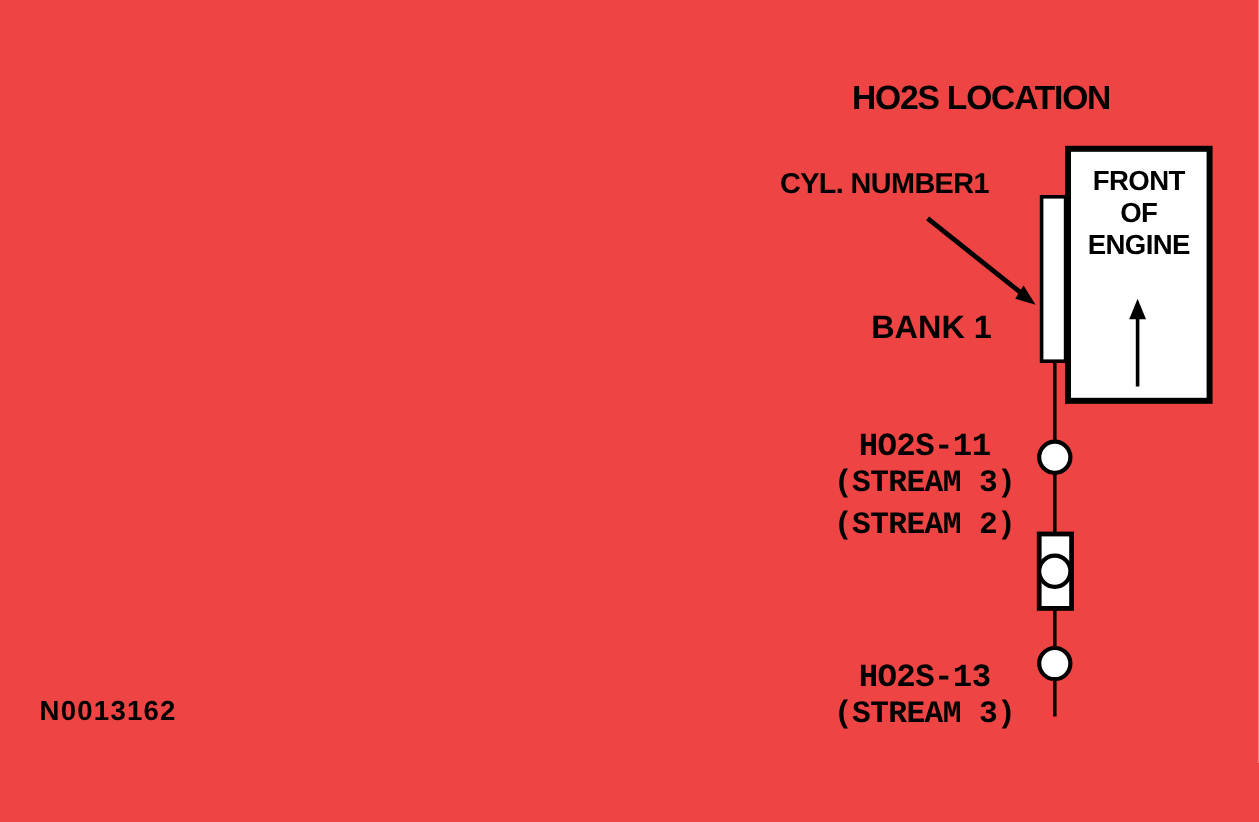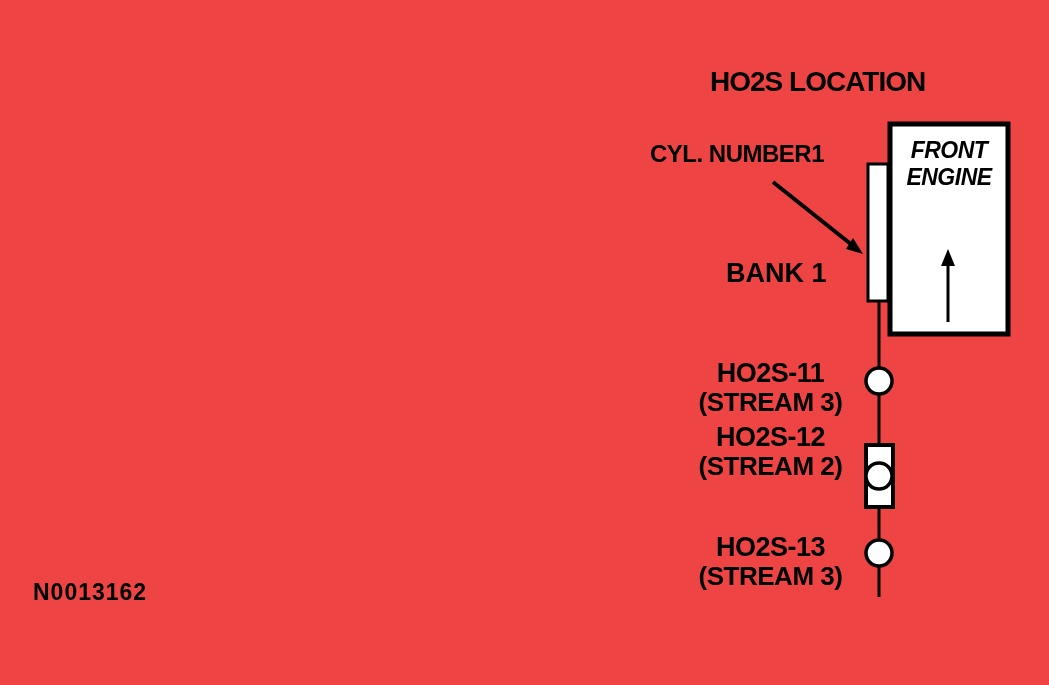--- a/index.html
+++ b/index.html
@@ -47,33 +47,34 @@
   .engine-text {
     position: absolute;
     left: 891px;
     top: 137px;
     width: 116px;
     text-align: center;
     font-size: 23px;
     line-height: 27px;
     letter-spacing: -0.5px;
   }
-  .engine-text span { display: block; font-style: italic; }
+  .engine-text span { display: block; }
   .sensor-label {
     position: absolute;
     left: 688px;
     width: 165px;
     text-align: center;
     line-height: 29px;
+    font-family: Liberation Mono, monospace;
   }
   .sensor-label .sname { display: block; font-size: 27px; letter-spacing: -0.5px; }
   .sensor-label .sstream { display: block; font-size: 26px; letter-spacing: -0.5px; }
   .sensor-1 { top: 359px; }
   .sensor-2 { top: 423px; }
-  .sensor-3 { top: 533px; }
+  .sensor-3 { top: 552px; }
   .figcode {
     left: 33px;
     top: 580px;
     font-size: 23px;
     letter-spacing: 1px;
   }
 </style>
 </head>
 <body>
 
@@ -109,30 +110,30 @@
   </svg>
 
   <div class="lbl title">HO2S LOCATION</div>
 
   <div class="lbl cyl">CYL. NUMBER1</div>
 
   <div class="lbl bank">BANK 1</div>
 
   <div class="engine-text">
     <span>FRONT</span>
+    <span>OF</span>
     <span>ENGINE</span>
   </div>
 
   <div class="sensor-label sensor-1">
     <span class="sname">HO2S-11</span>
     <span class="sstream">(STREAM 3)</span>
   </div>
 
   <div class="sensor-label sensor-2">
-    <span class="sname">HO2S-12</span>
     <span class="sstream">(STREAM 2)</span>
   </div>
 
   <div class="sensor-label sensor-3">
     <span class="sname">HO2S-13</span>
     <span class="sstream">(STREAM 3)</span>
   </div>
 
   <div class="lbl figcode">N0013162</div>
 

